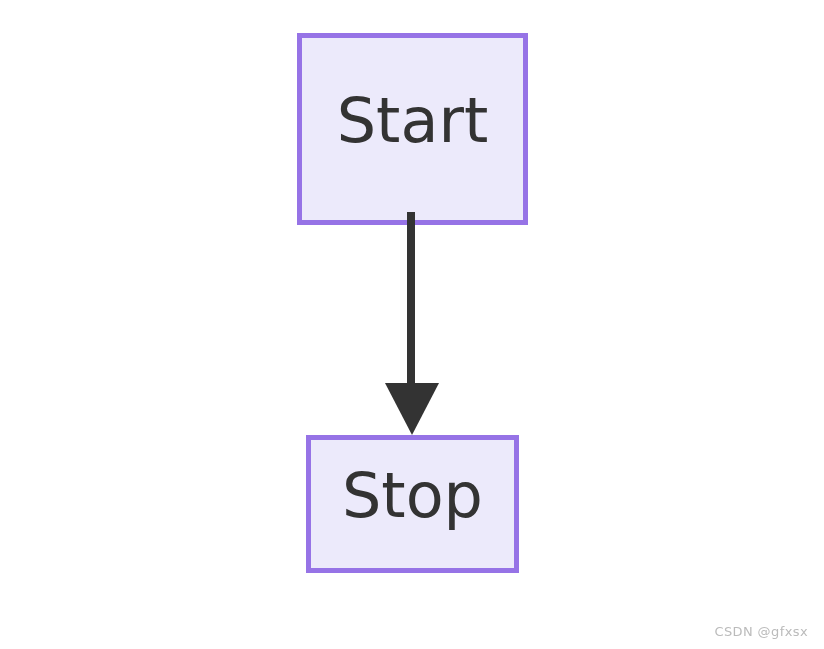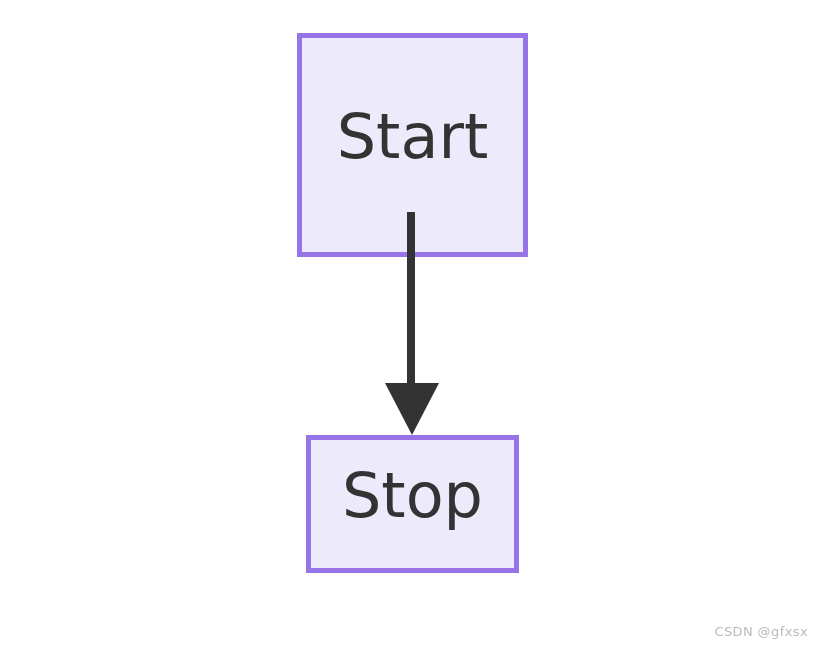--- a/index.html
+++ b/index.html
@@ -35,21 +35,21 @@
     letter-spacing: 0px;
     white-space: nowrap;
     user-select: none;
     position: relative;
     top: -8px;
   }
   #node-start {
     left: 297px;
     top: 33px;
     width: 231px;
-    height: 224px;
+    height: 192px;
   }
   #node-stop {
     left: 306px;
     top: 435px;
     width: 213px;
     height: 138px;
   }
   #edge-start-stop {
     position: absolute;
     left: 380px;

